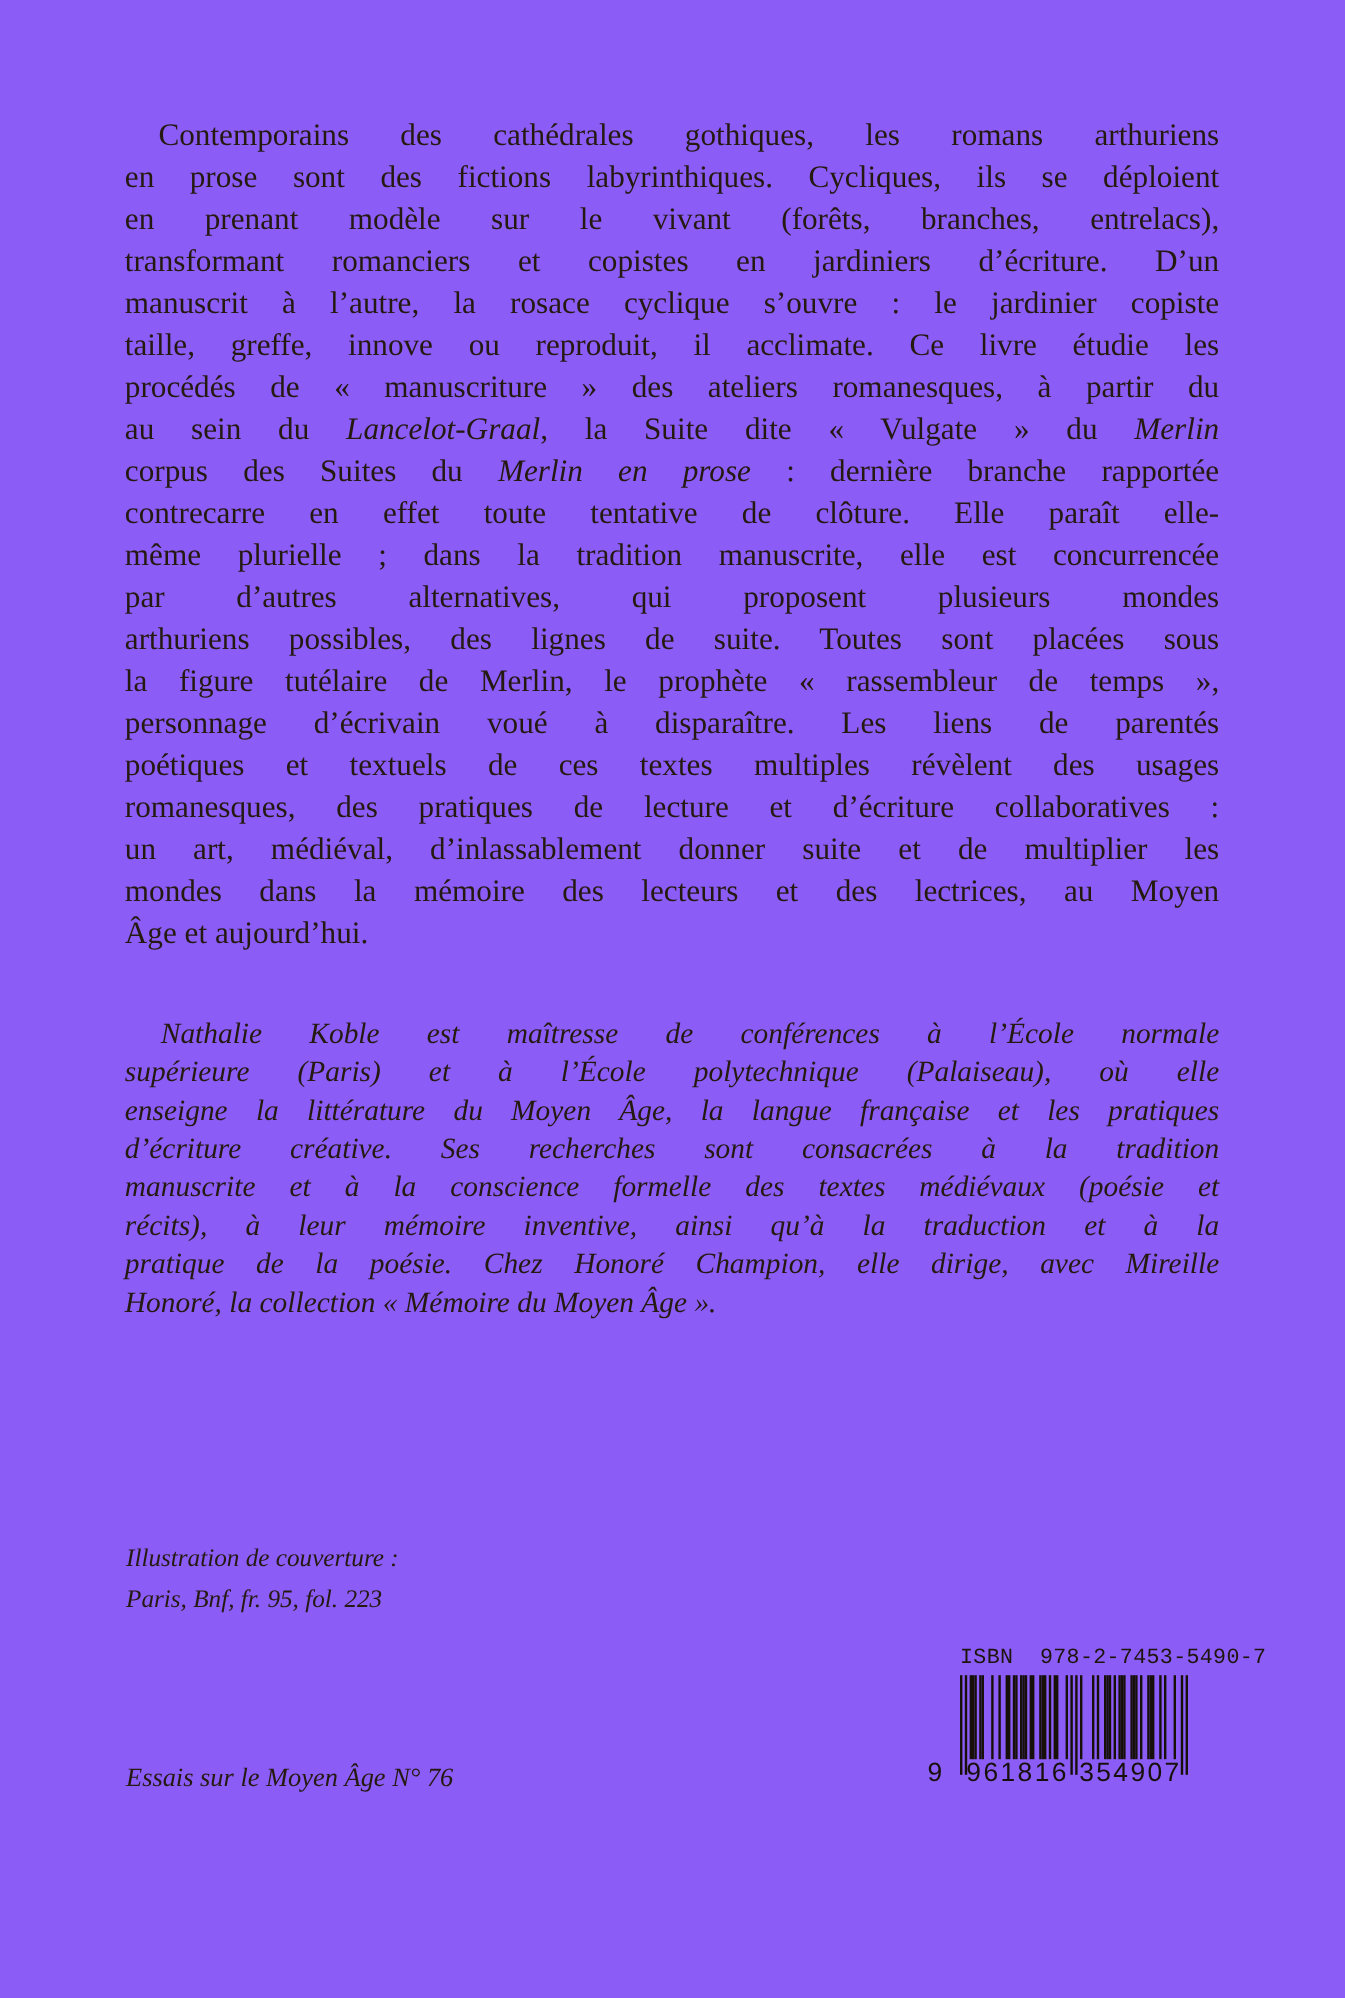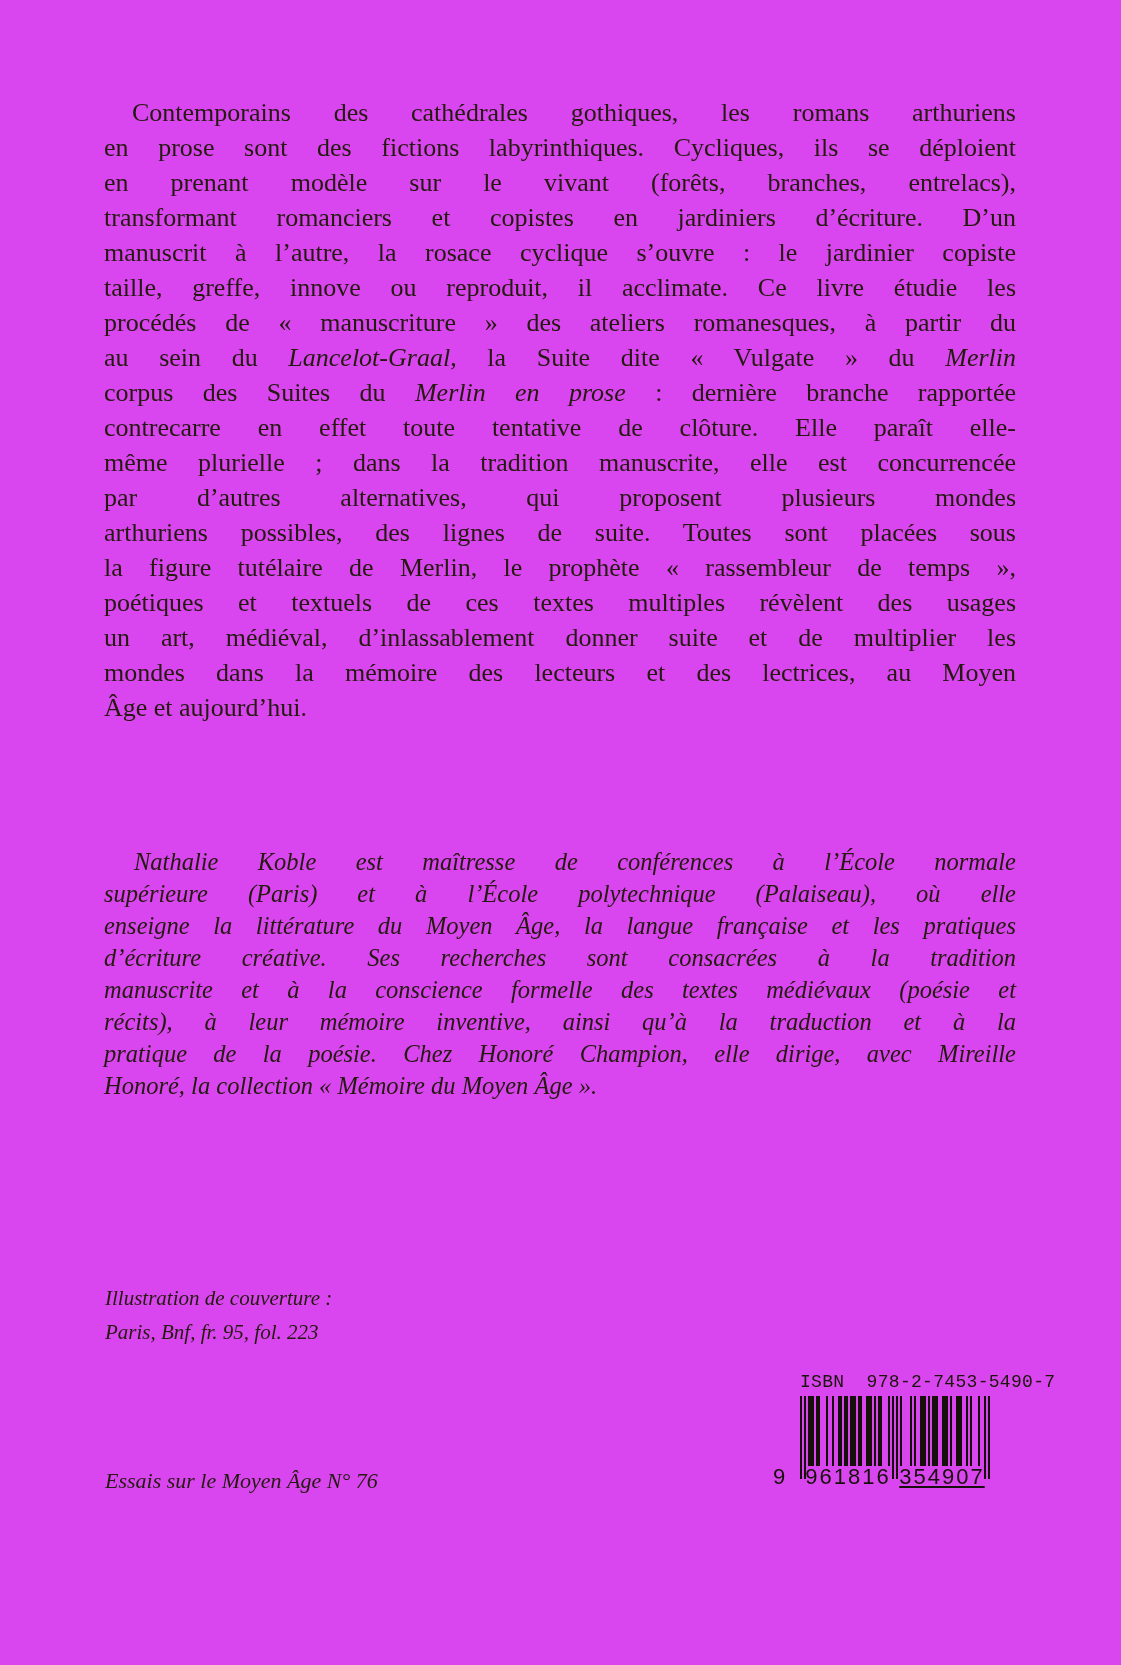--- a/index.html
+++ b/index.html
@@ -1,20 +1,20 @@
 <!DOCTYPE html>
 <html><head>
 <meta charset="utf-8">
 <style>
   html,body { margin:0; padding:0; }
   body { width:1121px; height:1665px; overflow:hidden; }
 
   .cover {
     position:relative; width:1121px; height:1665px;
-    background:#d946ef;
+    background:#8b5cf6;
     color:#241a10;
     font-family:"Liberation Serif", serif;
   }
 
   .para .line { text-align:justify; text-align-last:justify; }
   .para .line:last-child { text-align-last:left; }
 
   .synopsis {
     position:absolute; left:104px; top:95px; width:912px;
     font-size:26px; line-height:35px;
@@ -47,21 +47,21 @@
   .barcode { position:relative; width:190px; height:95px; margin-left:2px; }
   .bar { position:absolute; top:0; background:#17100a; }
   .bd {
     position:absolute; top:68px;
     font-family:"Liberation Sans", sans-serif;
     font-size:22px; color:#17100a; letter-spacing:1px;
     white-space:nowrap;
   }
   .bd.lead  { left:-27px; }
   .bd.left  { left:5px;  width:86px; text-align:center; letter-spacing:2px; }
-  .bd.right { left:99px; width:86px; text-align:center; letter-spacing:2px;text-decoration:underline; }
+  .bd.right { left:99px; width:86px; text-align:center; letter-spacing:2px; }
 </style>
 </head>
 <body>
 
 <div class="cover">
 
   <div class="synopsis para">
       <div class="line">Contemporains des cathédrales gothiques, les romans arthuriens</div>
       <div class="line">en prose sont des fictions labyrinthiques. Cycliques, ils se déploient</div>
       <div class="line">en prenant modèle sur le vivant (forêts, branches, entrelacs),</div>
@@ -69,21 +69,23 @@
       <div class="line">manuscrit à l’autre, la rosace cyclique s’ouvre : le jardinier copiste</div>
       <div class="line">taille, greffe, innove ou reproduit, il acclimate. Ce livre étudie les</div>
       <div class="line">procédés de « manuscriture » des ateliers romanesques, à partir du</div>
       <div class="line">au sein du <i>Lancelot-Graal</i>, la Suite dite « Vulgate » du <i>Merlin</i></div>
       <div class="line">corpus des Suites du <i>Merlin en prose</i> : dernière branche rapportée</div>
       <div class="line">contrecarre en effet toute tentative de clôture. Elle paraît elle-</div>
       <div class="line">même plurielle ; dans la tradition manuscrite, elle est concurrencée</div>
       <div class="line">par d’autres alternatives, qui proposent plusieurs mondes</div>
       <div class="line">arthuriens possibles, des lignes de suite. Toutes sont placées sous</div>
       <div class="line">la figure tutélaire de Merlin, le prophète « rassembleur de temps »,</div>
+      <div class="line">personnage d’écrivain voué à disparaître. Les liens de parentés</div>
       <div class="line">poétiques et textuels de ces textes multiples révèlent des usages</div>
+      <div class="line">romanesques, des pratiques de lecture et d’écriture collaboratives :</div>
       <div class="line">un art, médiéval, d’inlassablement donner suite et de multiplier les</div>
       <div class="line">mondes dans la mémoire des lecteurs et des lectrices, au Moyen</div>
       <div class="line">Âge et aujourd’hui.</div>
     </div>
 
   <div class="bio para">
       <div class="line">Nathalie Koble est maîtresse de conférences à l’École normale</div>
       <div class="line">supérieure (Paris) et à l’École polytechnique (Palaiseau), où elle</div>
       <div class="line">enseigne la littérature du Moyen Âge, la langue française et les pratiques</div>
       <div class="line">d’écriture créative. Ses recherches sont consacrées à la tradition</div>

